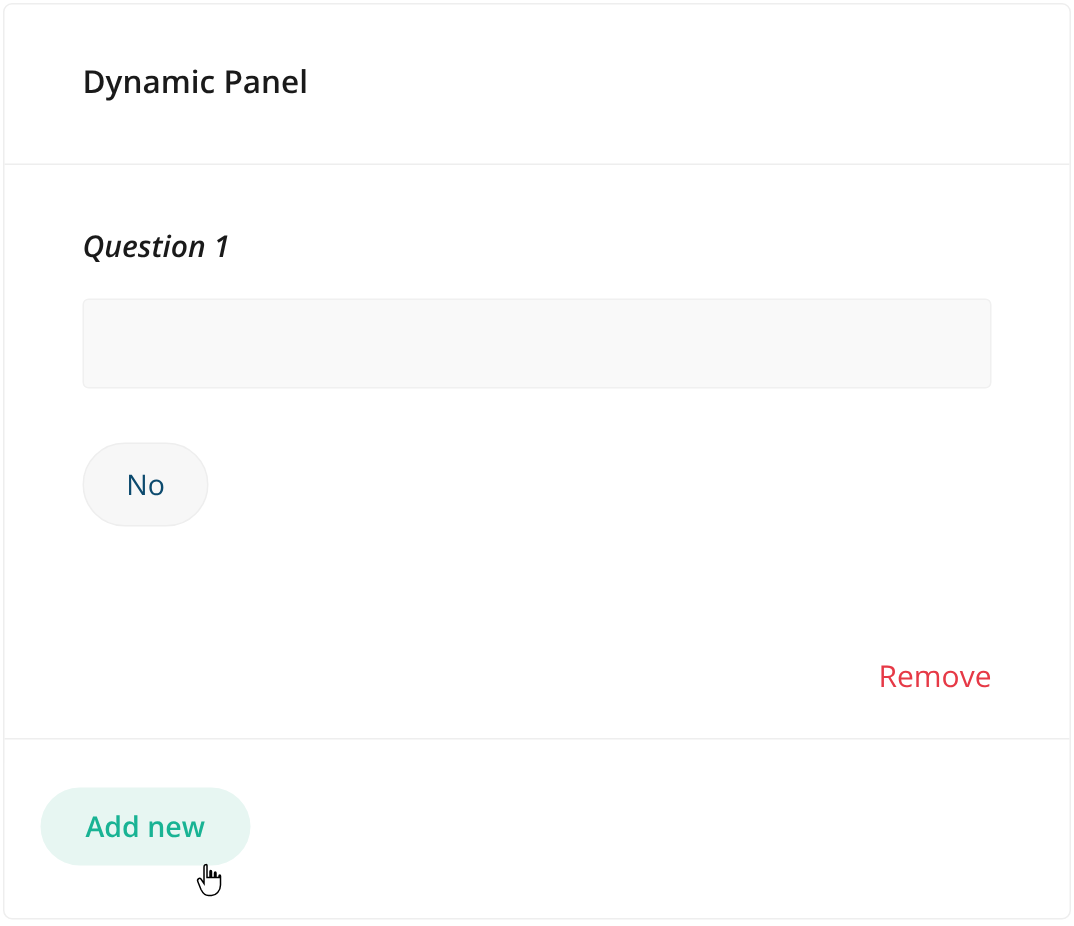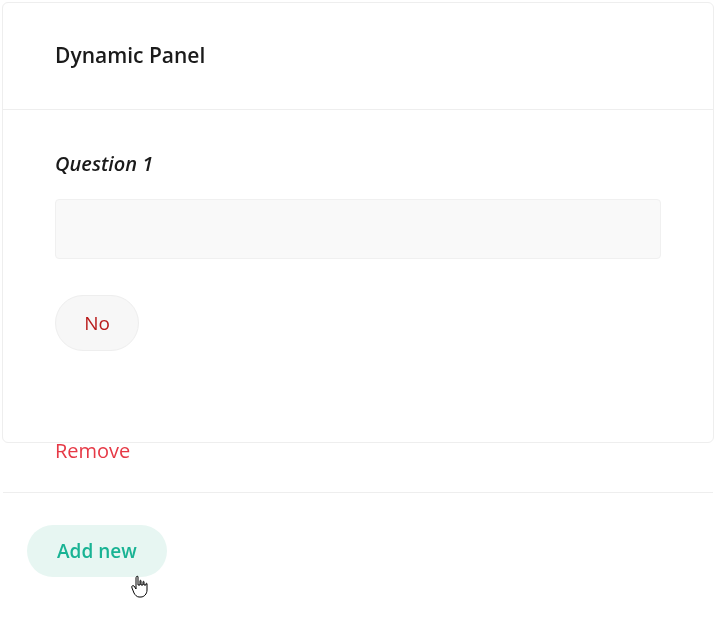--- a/index.html
+++ b/index.html
@@ -4,21 +4,21 @@
 <style>
   * { box-sizing: border-box; margin: 0; padding: 0; }
   html, body {
     width: 716px;
     height: 617px;
     background: #ffffff;
     font-family: "Open Sans", "Segoe UI", Arial, sans-serif;
   }
   .panel {
     width: 712px;
-    height: 441px;
+    height: 611px;
     margin: 2px;
     border: 1px solid #eeeeee;
     border-radius: 6px;
     background: #ffffff;
     position: relative;
   }
   .panel-header {
     padding: 38px 52px 40px 52px;
     border-bottom: 1px solid #eeeeee;
   }
@@ -65,31 +65,32 @@
     justify-content: center;
     height: 50px;
     border-radius: 25px;
     font-size: 19px;
     font-weight: 500;
     cursor: pointer;
     user-select: none;
   }
   .switch-option.off {
     width: 78px;
-    color: #b91c1c;
+    color: #0c4a6e;
     background: transparent;
   }
   .switch-option.on {
     width: 96px;
     color: #19b394;
     background: #ffffff;
     border: 1px solid #ececec;
     box-shadow: 0 1px 2px rgba(0,0,0,0.04);
   }
   .remove-row {
+    text-align: right;
     padding-top: 50px;
   }
   .remove-link {
     font-size: 20px;
     font-weight: 500;
     color: #e63946;
     cursor: pointer;
     user-select: none;
   }
   .panel-footer {

